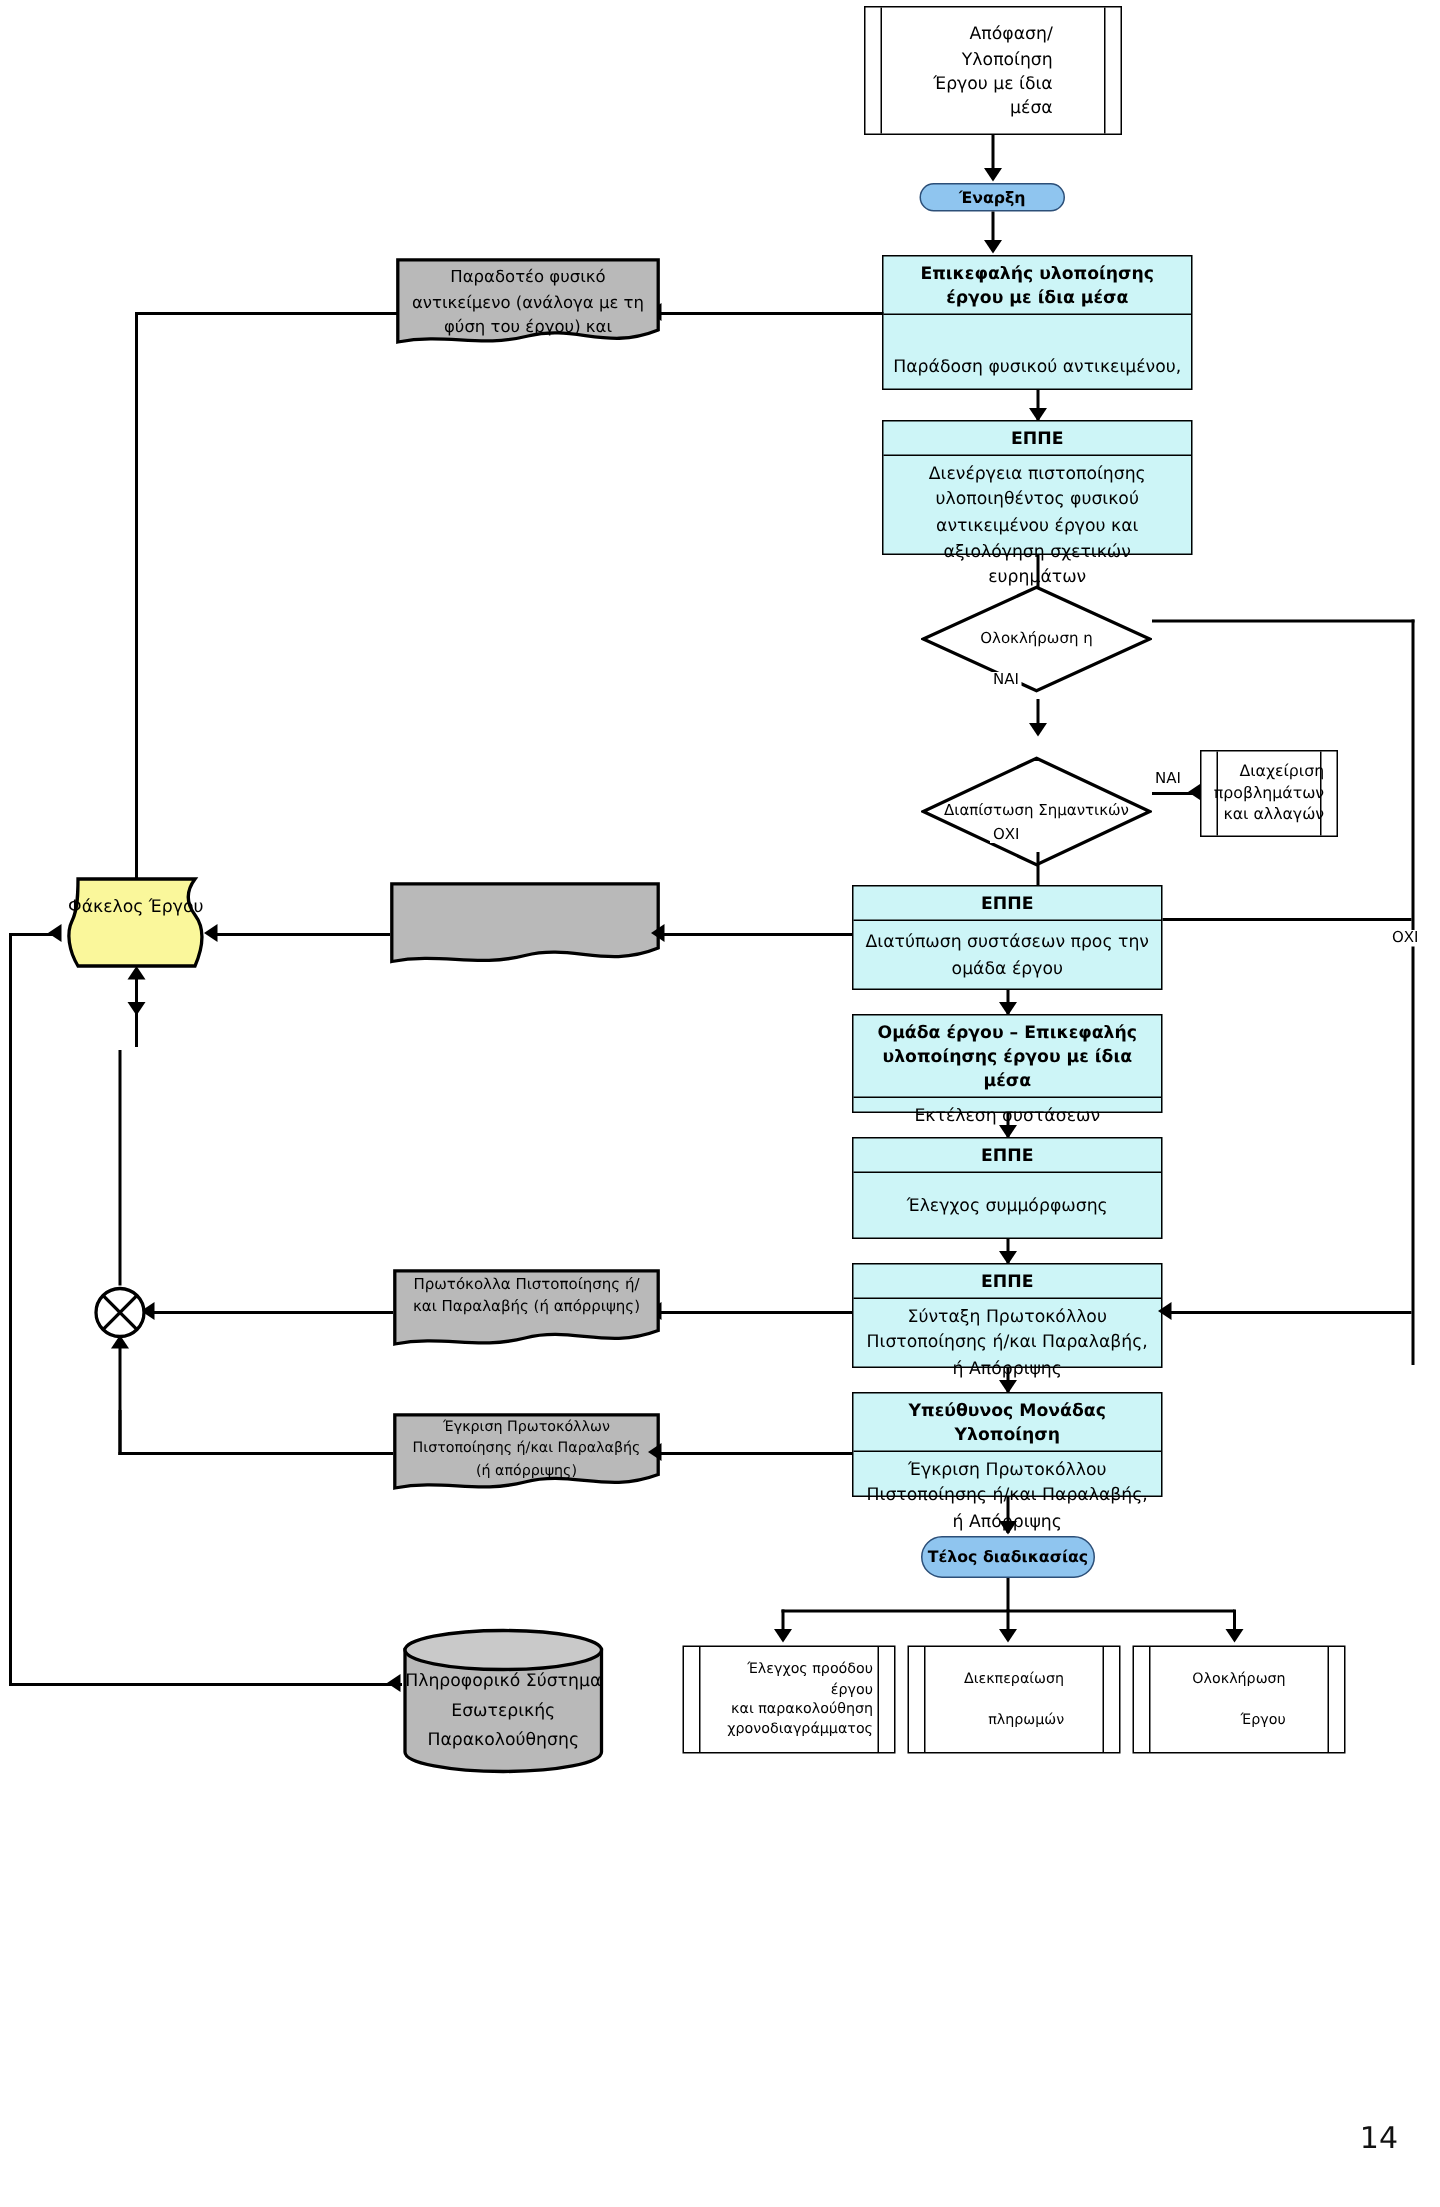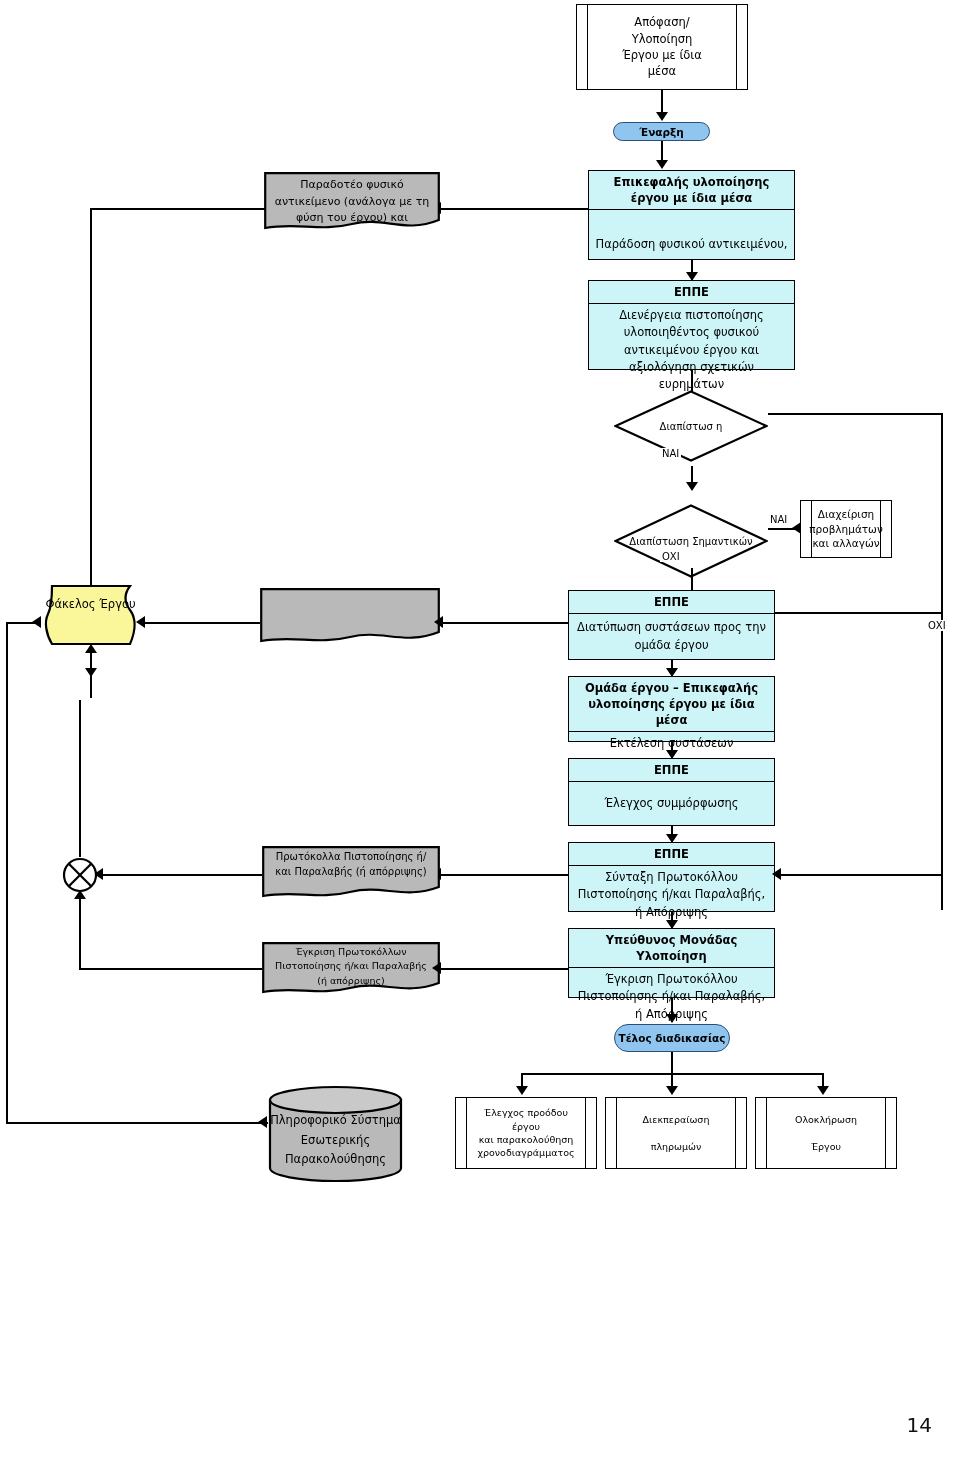--- a/index.html
+++ b/index.html
@@ -11,21 +11,21 @@
   #page{
     position:relative;
     width:960px;
     height:1471px;
     background:#ffffff;
     overflow:hidden;
   }
   
   .shape{position:absolute;box-sizing:border-box;}
   .txt{
-    text-align:center;
+    text-align:right;
     line-height:1.42;
     white-space:pre-line;
   }
 
   
   .predef{
     border:1.6px solid #000;
     background:#ffffff;
     display:flex;align-items:center;justify-content:center;
   }
@@ -187,21 +187,21 @@
 φυσικού αντικειμένου έργου και
 αξιολόγηση σχετικών ευρημάτων</div>
   </div>
 
   <div class="ln lnv" style="left:691px;top:370px;height:22px;"></div>
 
   <div class="diamond" style="left:614px;top:390px;width:154px;height:72px;">
     <svg viewBox="0 0 154 72" preserveAspectRatio="none" style="position:absolute;inset:0;">
       <polygon points="77,1.5 152.5,36 77,70.5 1.5,36" fill="#ffffff" stroke="#000" stroke-width="2.2"></polygon>
     </svg>
-    <div class="dmtxt">Διαπίστωσ
+    <div class="dmtxt">Ολοκλήρωση
 η</div>
   </div>
 
   <div class="edgelbl" style="left:660px;top:448px;">ΝΑΙ</div>
   <div class="ln lnv" style="left:691px;top:466px;height:22px;"></div>
   <div class="arr arr-d" style="left:686px;top:482px;"></div>
 
   <div class="ln lnh" style="left:768px;top:413px;width:175px;"></div>
   <div class="ln lnv" style="left:941px;top:413px;height:497px;"></div>
 

